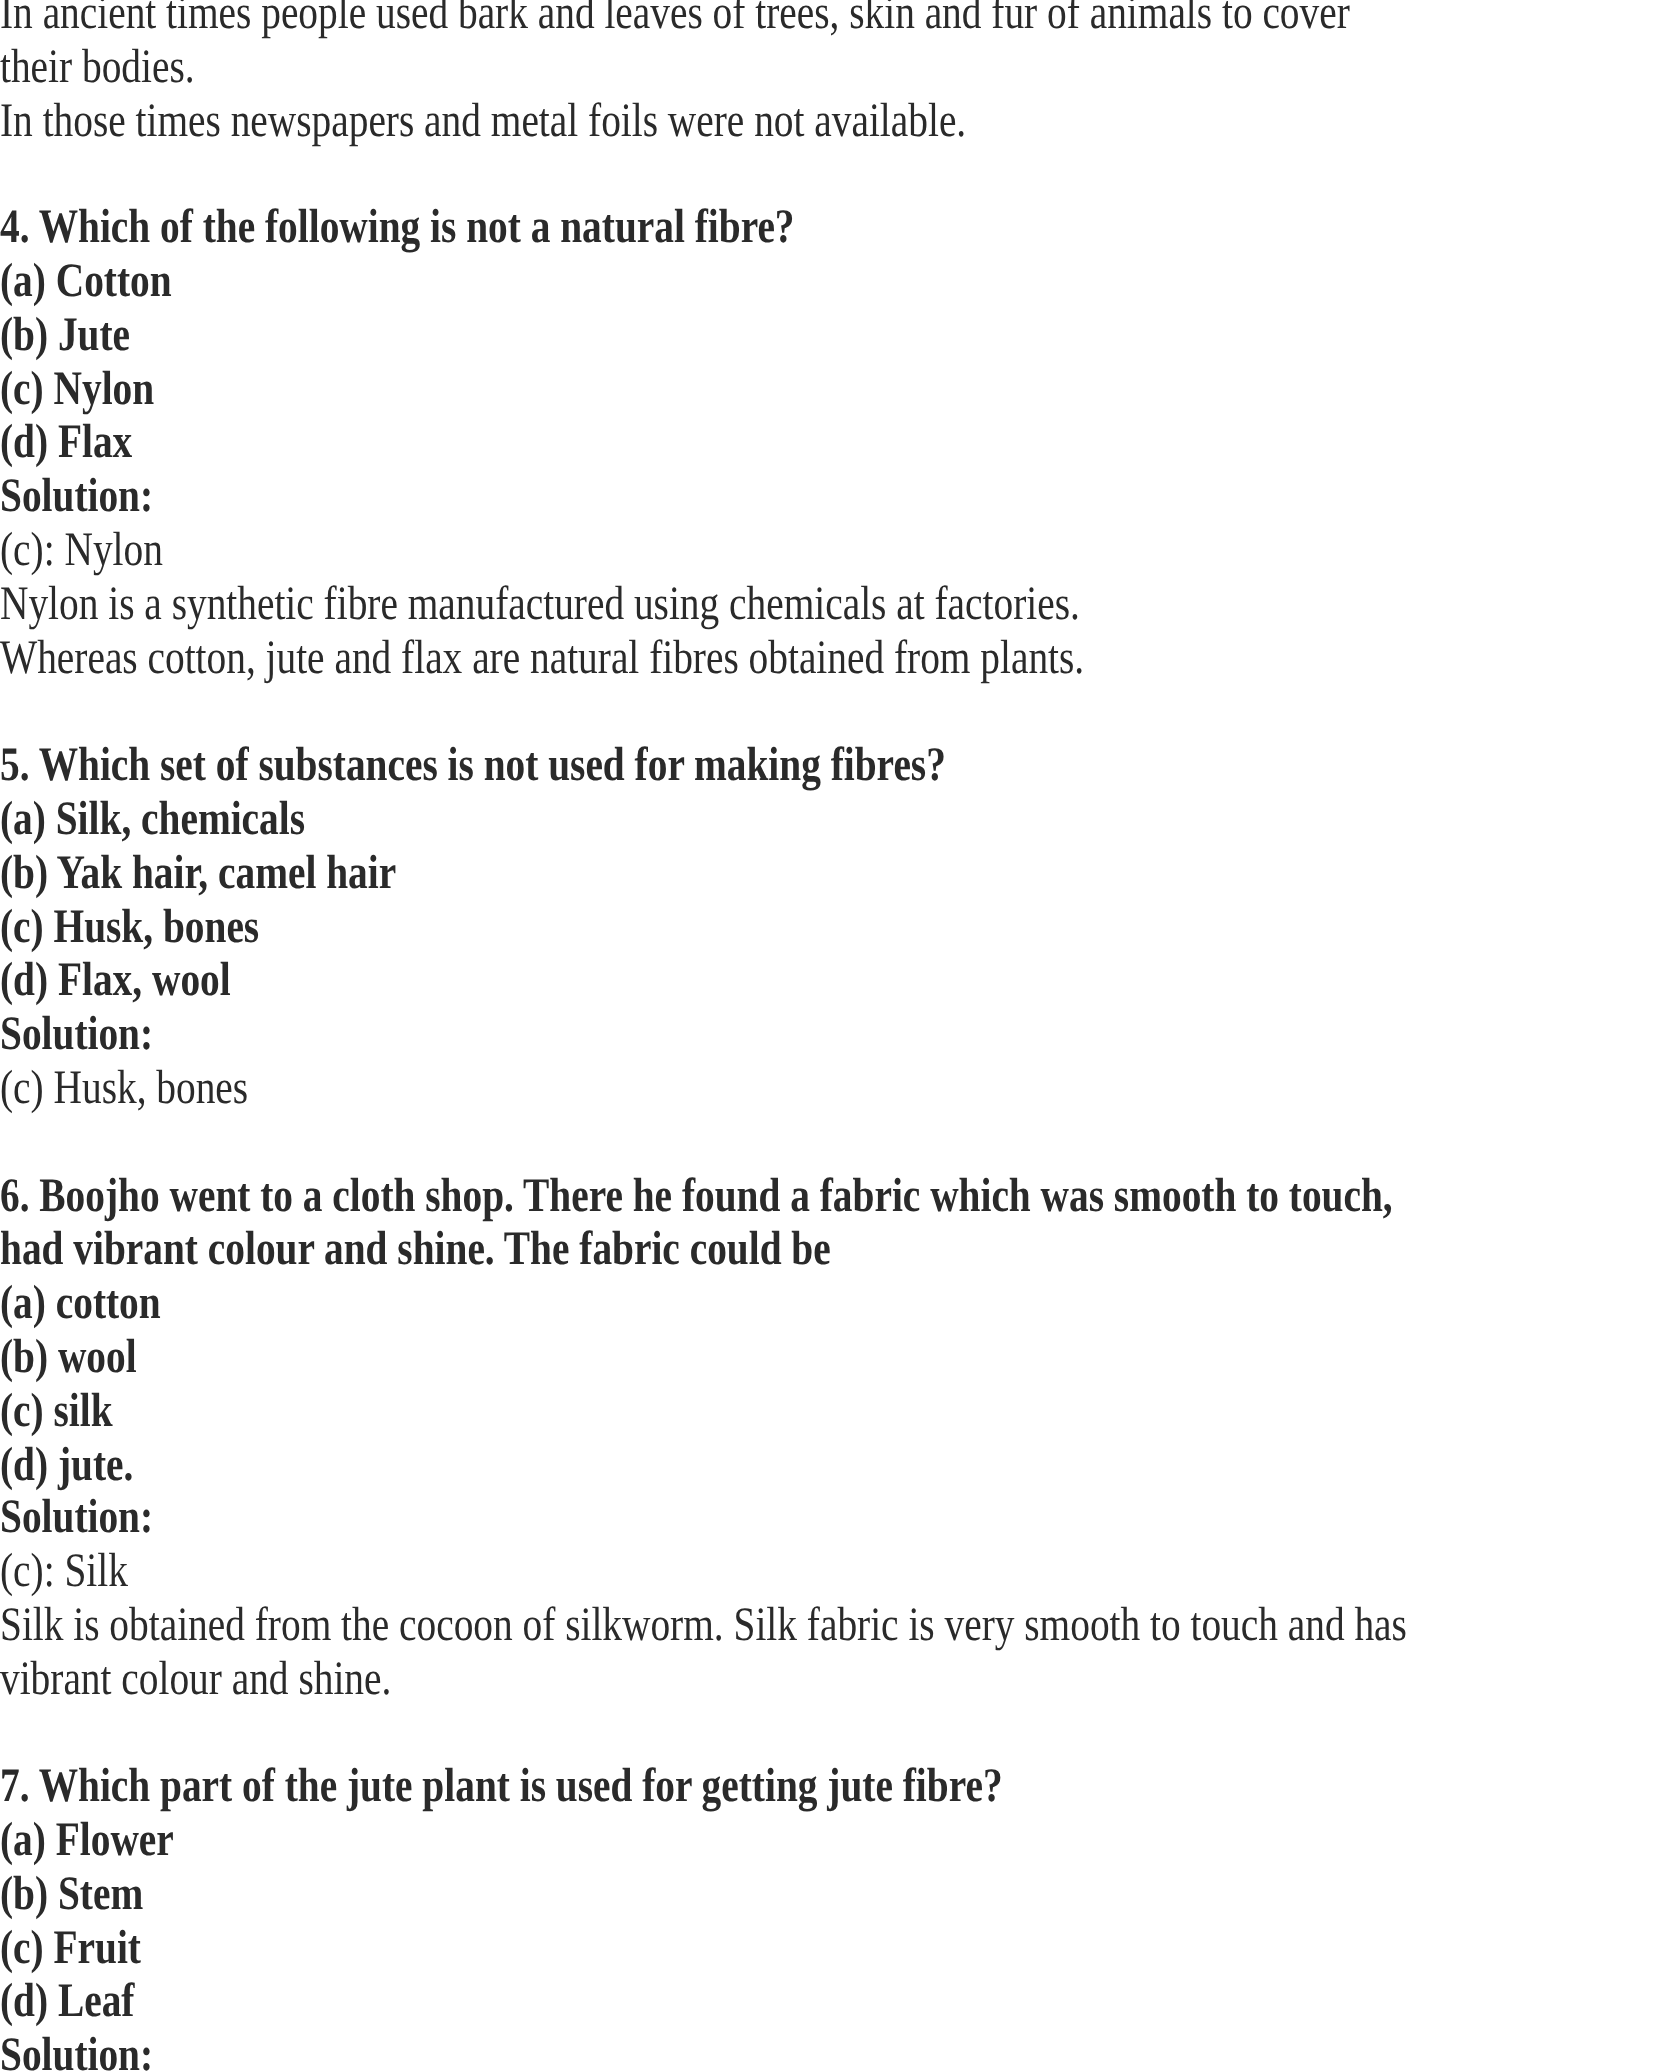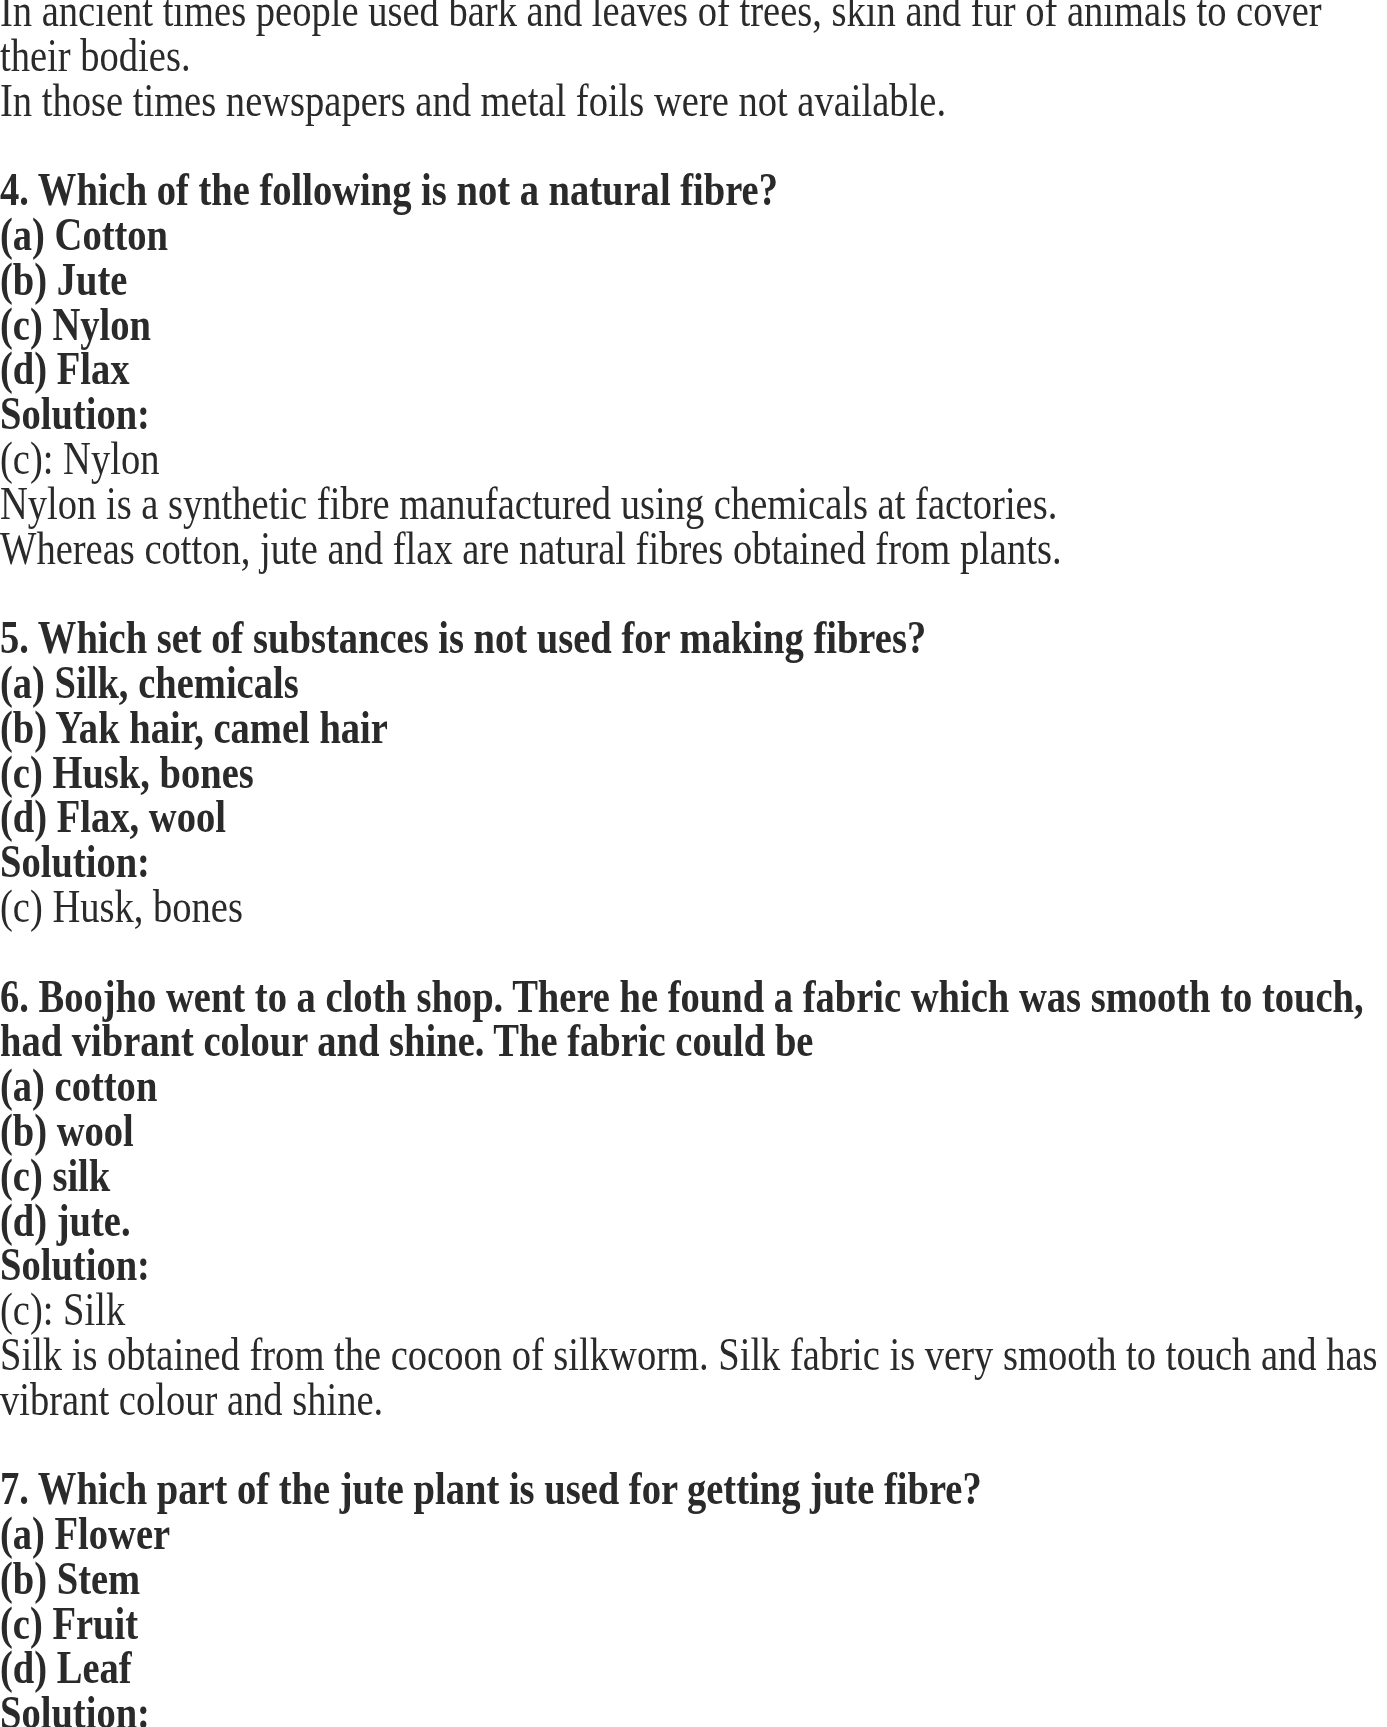--- a/index.html
+++ b/index.html
@@ -1,20 +1,20 @@
 <!DOCTYPE html>
 <html><head>
 <meta charset="utf-8">
 <style>
   html, body { margin:0; padding:0; background:#ffffff; }
   body { width:1387px; height:1727px; overflow:hidden; }
   .page {
     position:relative; width:1387px; height:1727px; overflow:hidden;
     font-family:"Liberation Serif", serif; color:#2a2a2a;
-    font-size:47px; line-height:44.8px;
+    font-size:40px; line-height:44.8px;
   }
   .content { position:absolute; left:0; top:-12px; width:1700px; transform:scaleX(0.82); transform-origin:0 0; }
   .line { white-space:nowrap; height:44.8px; }
   .b { font-weight:bold; }
   .blank { height:44.8px; }
 </style>
 </head>
 <body>
 
 <div class="page">

